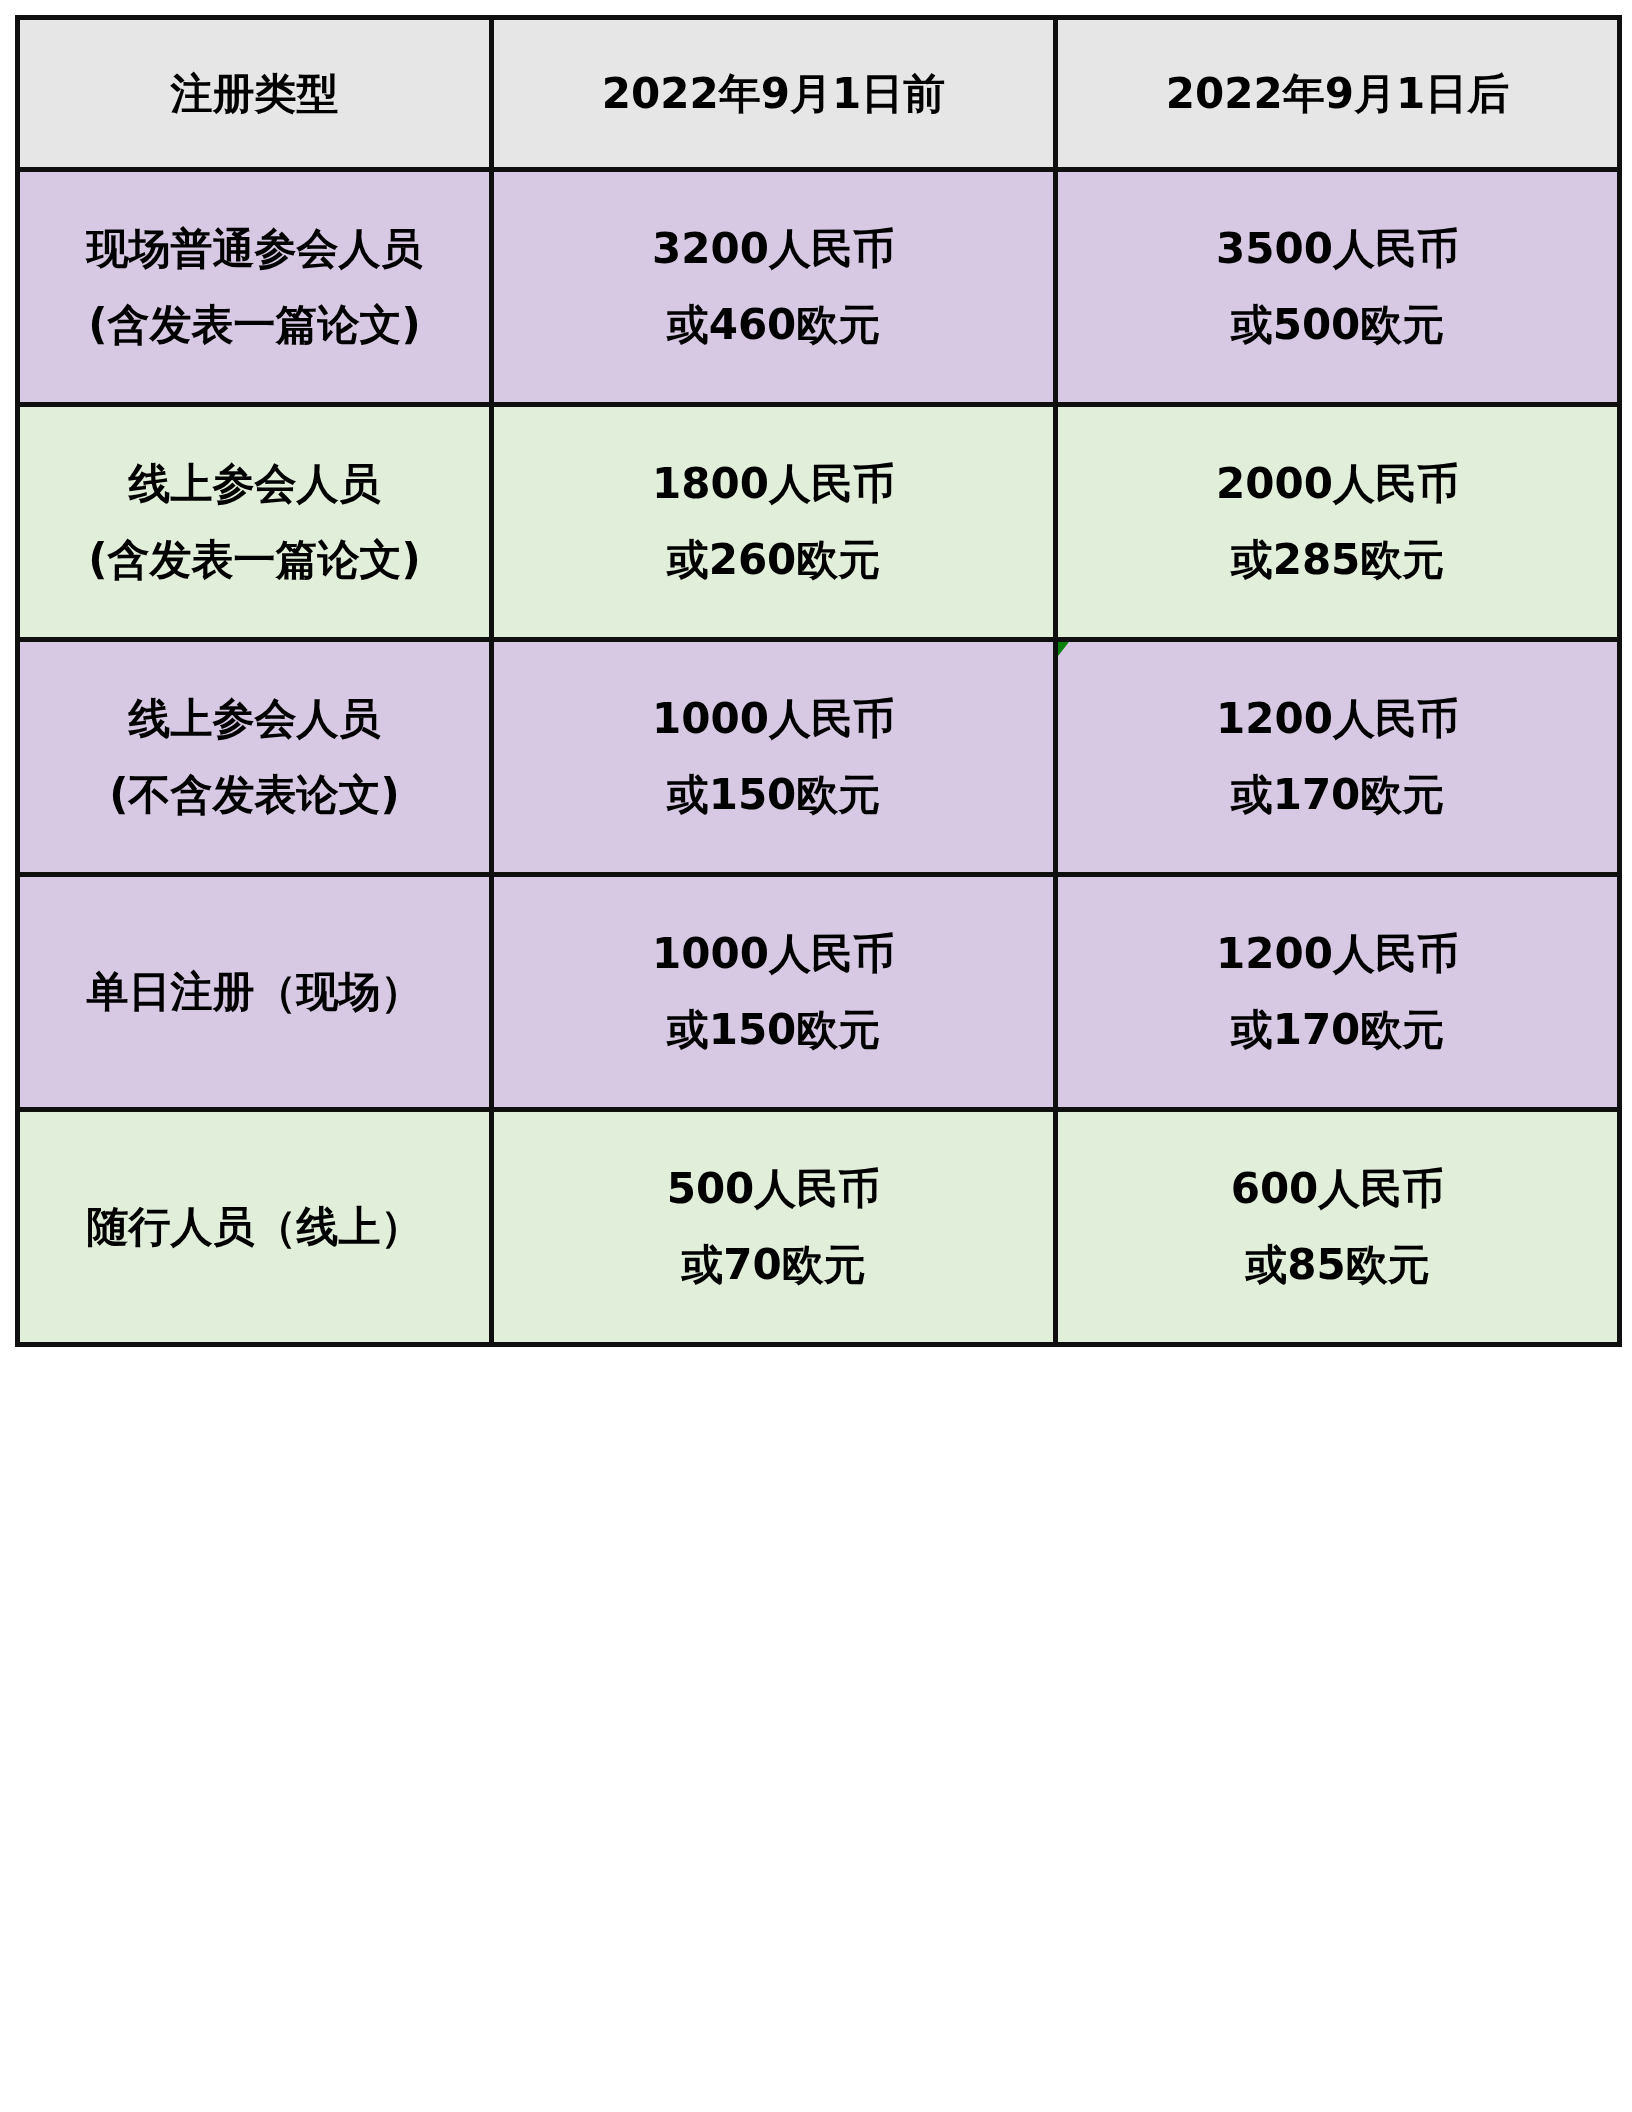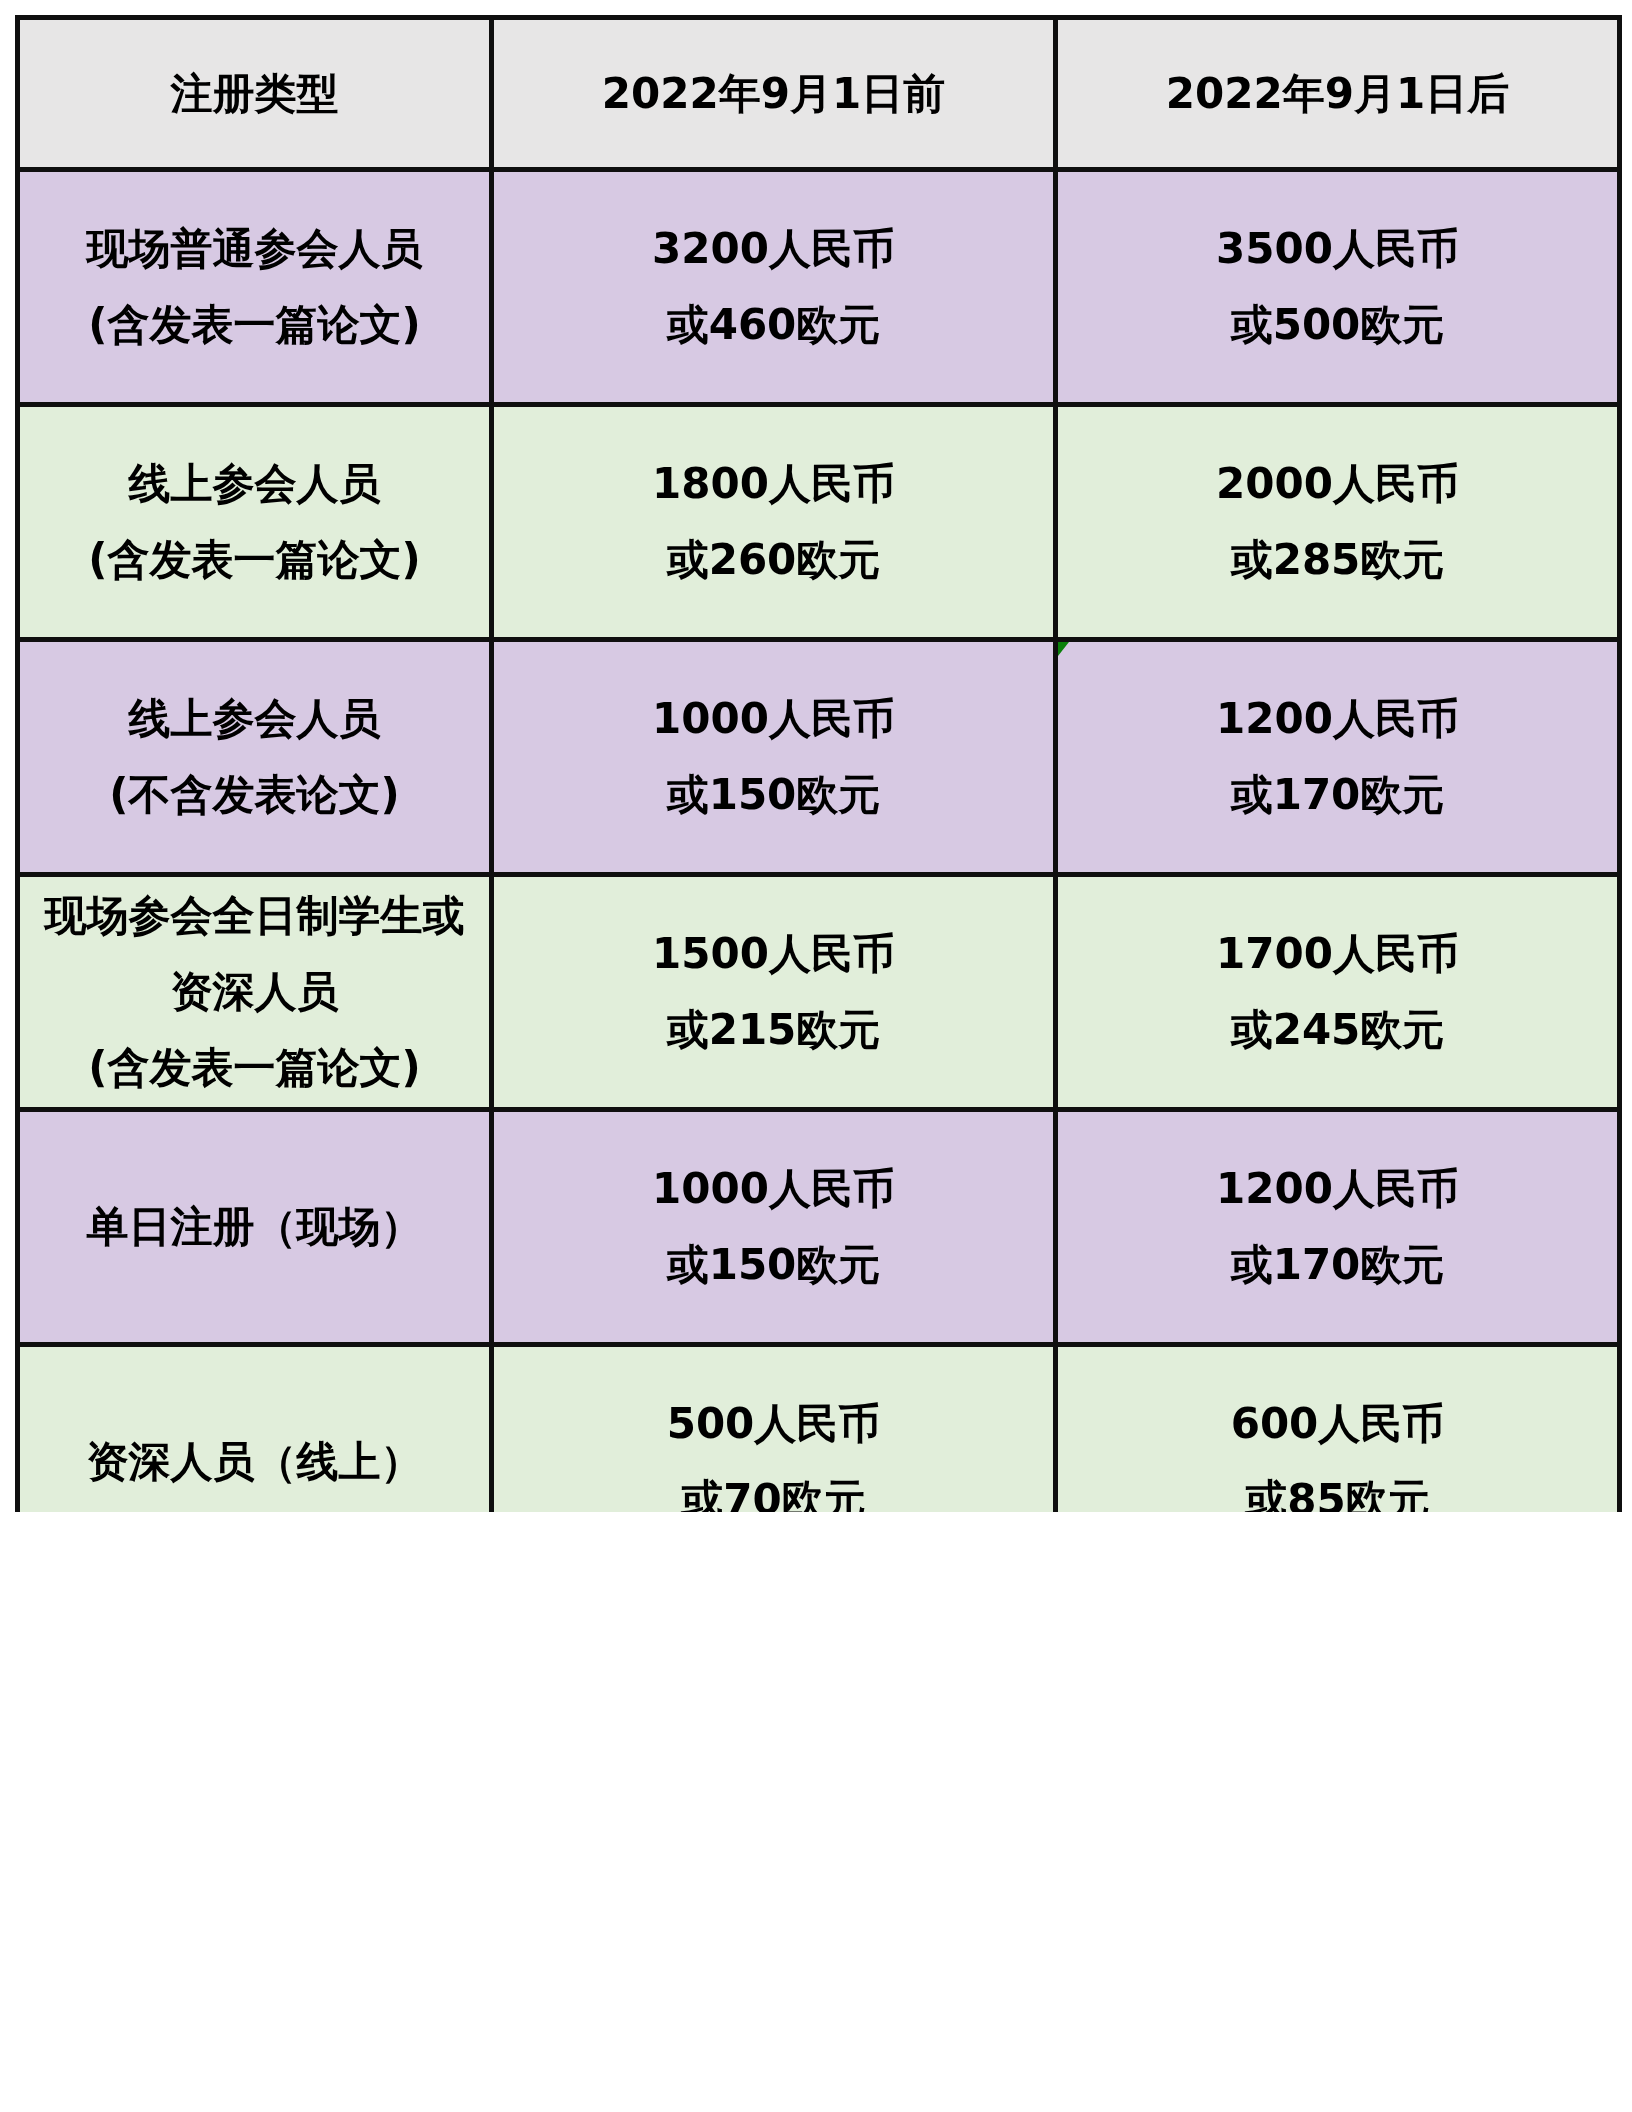--- a/index.html
+++ b/index.html
@@ -122,51 +122,36 @@
     <td>
             <div class="cell-line">1000人民币</div>
             <div class="cell-line">或150欧元</div>
           </td>
     <td>
             <div class="cell-line">1200人民币</div>
             <div class="cell-line">或170欧元</div>
             <span class="corner-marker"></span>
           </td>
   </tr>
-        <tr class="green">
-    <td>
-            <div class="cell-line">现场参会全日制学生或</div>
-            <div class="cell-line">资深人员</div>
-            <div class="cell-line">(含发表一篇论文)</div>
-          </td>
-    <td>
-            <div class="cell-line">1500人民币</div>
-            <div class="cell-line">或215欧元</div>
-          </td>
-    <td>
-            <div class="cell-line">1700人民币</div>
-            <div class="cell-line">或245欧元</div>
-          </td>
-  </tr>
         <tr class="purple">
     <td>
             <div class="cell-line">单日注册（现场）</div>
           </td>
     <td>
             <div class="cell-line">1000人民币</div>
             <div class="cell-line">或150欧元</div>
           </td>
     <td>
             <div class="cell-line">1200人民币</div>
             <div class="cell-line">或170欧元</div>
           </td>
   </tr>
         <tr class="green">
     <td>
-            <div class="cell-line">资深人员（线上）</div>
+            <div class="cell-line">随行人员（线上）</div>
           </td>
     <td>
             <div class="cell-line">500人民币</div>
             <div class="cell-line">或70欧元</div>
           </td>
     <td>
             <div class="cell-line">600人民币</div>
             <div class="cell-line">或85欧元</div>
           </td>
   </tr>

